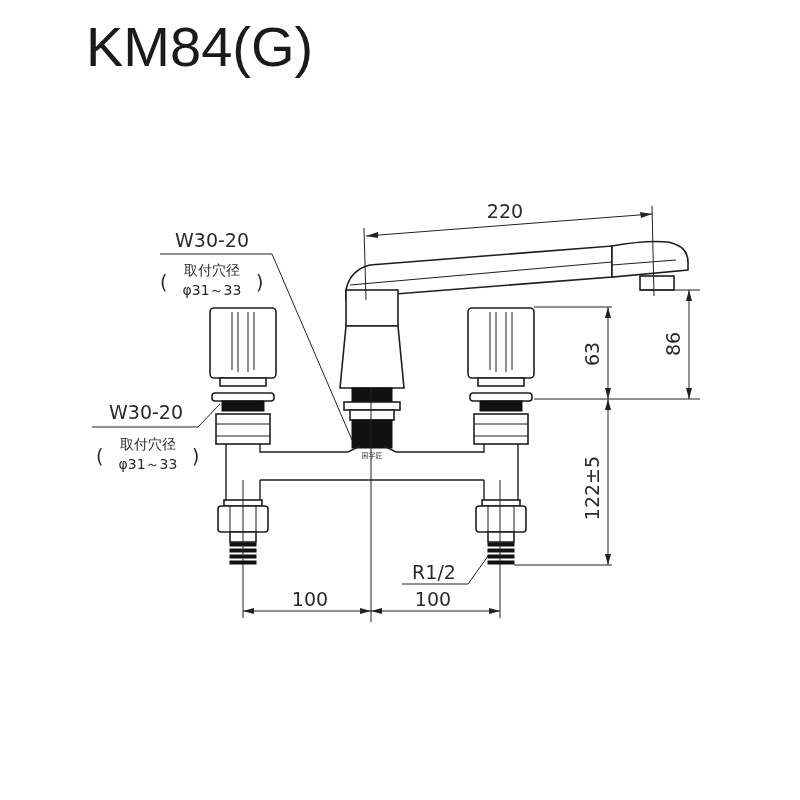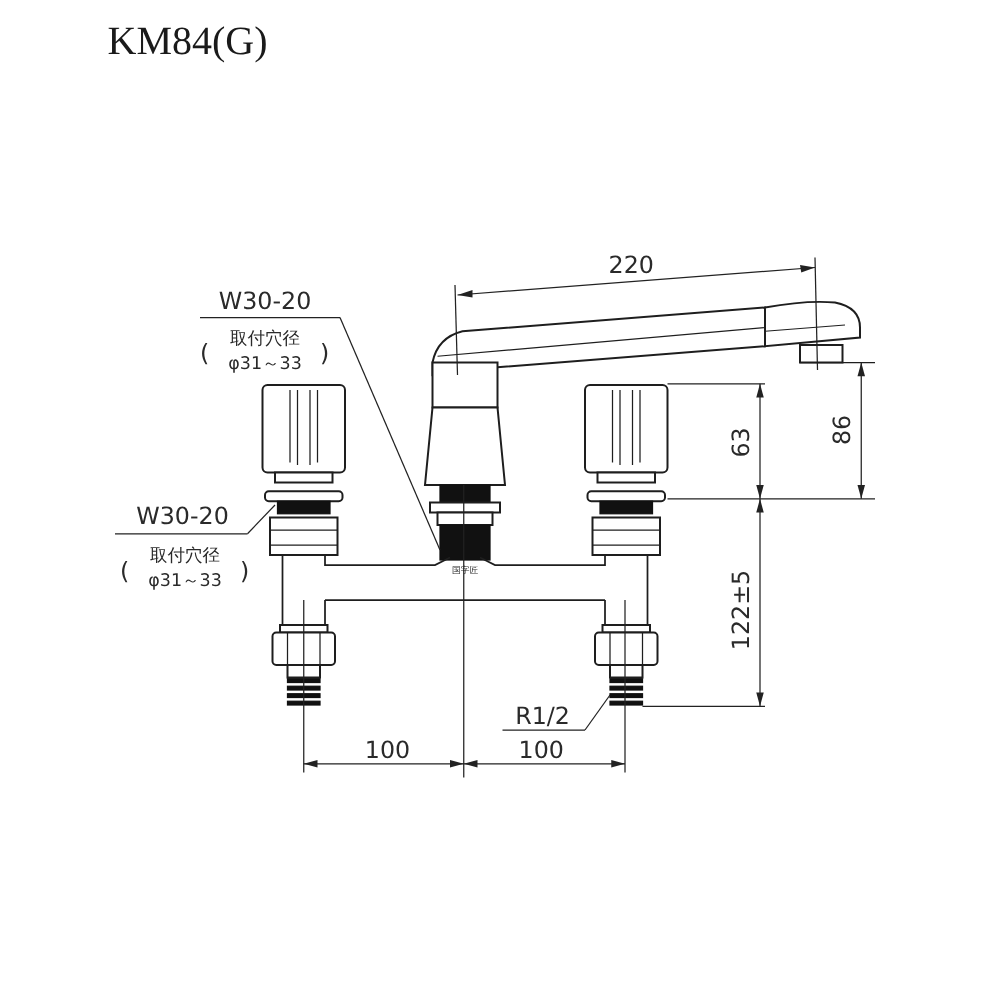--- a/index.html
+++ b/index.html
@@ -1,17 +1,17 @@
 <!DOCTYPE html>
 <html><head>
   <meta charset="utf-8">
   <style>
     html, body { margin: 0; padding: 0; background: #ffffff; }
     body { width: 800px; height: 800px; position: relative; overflow: hidden; font-family: "DejaVu Sans", sans-serif; }
-    .title { position: absolute; left: 86px; top: 14px; font-size: 32px; color: #1a1a1a; font-family: Liberation Serif, serif; letter-spacing: 0px; font-weight: 400; }
+    .title { position: absolute; left: 86px; top: 14px; font-size: 56px; color: #1a1a1a; font-family: Liberation Sans, sans-serif; letter-spacing: 0px; font-weight: 400; }
     svg { position: absolute; left: 0; top: 0; }
     .ln { stroke: #1e1e1e; stroke-width: 1.4; fill: none; }
     .thin { stroke: #1e1e1e; stroke-width: 1; fill: none; }
     .body { stroke: #1e1e1e; stroke-width: 1.6; fill: #ffffff; }
     .dark { fill: #111111; stroke: #111111; }
     .dim { stroke: #222222; stroke-width: 1; fill: none; }
     .lbl { font-family: "DejaVu Sans", sans-serif; fill: #2a2a2a; }
     .big { font-size: 19px; }
     .small { font-size: 14px; }
     .tiny { font-size: 7px; }

